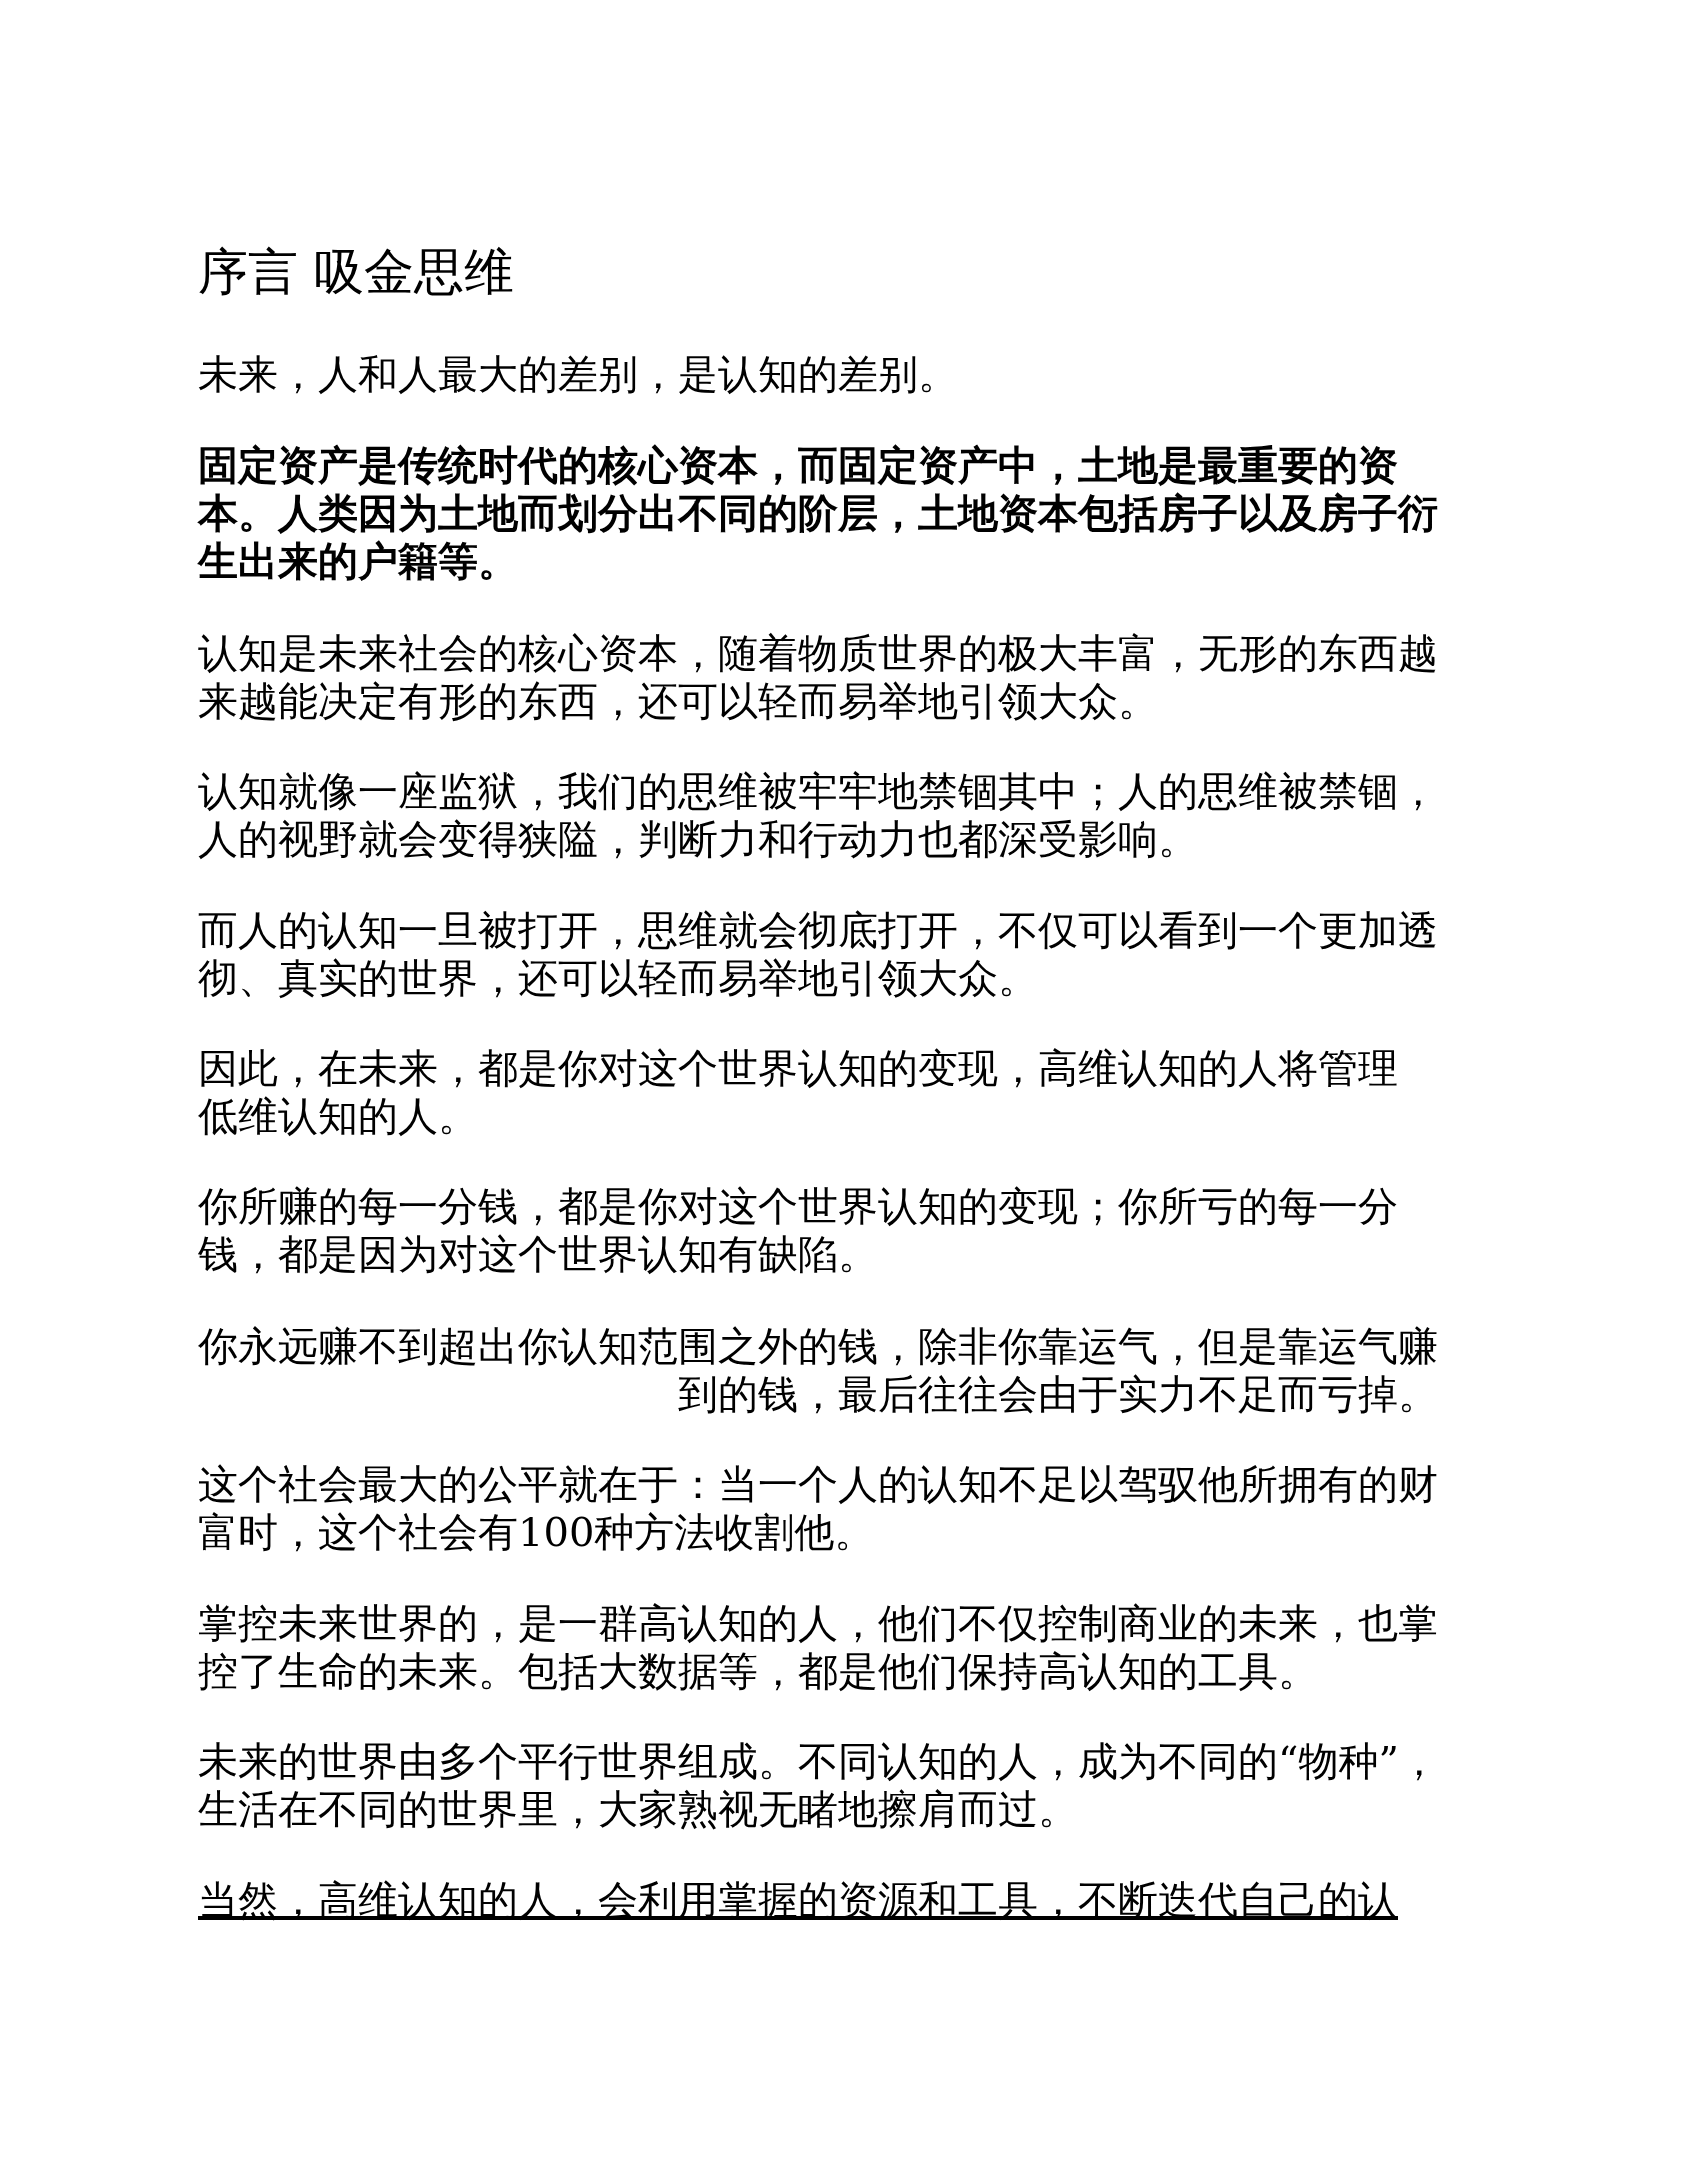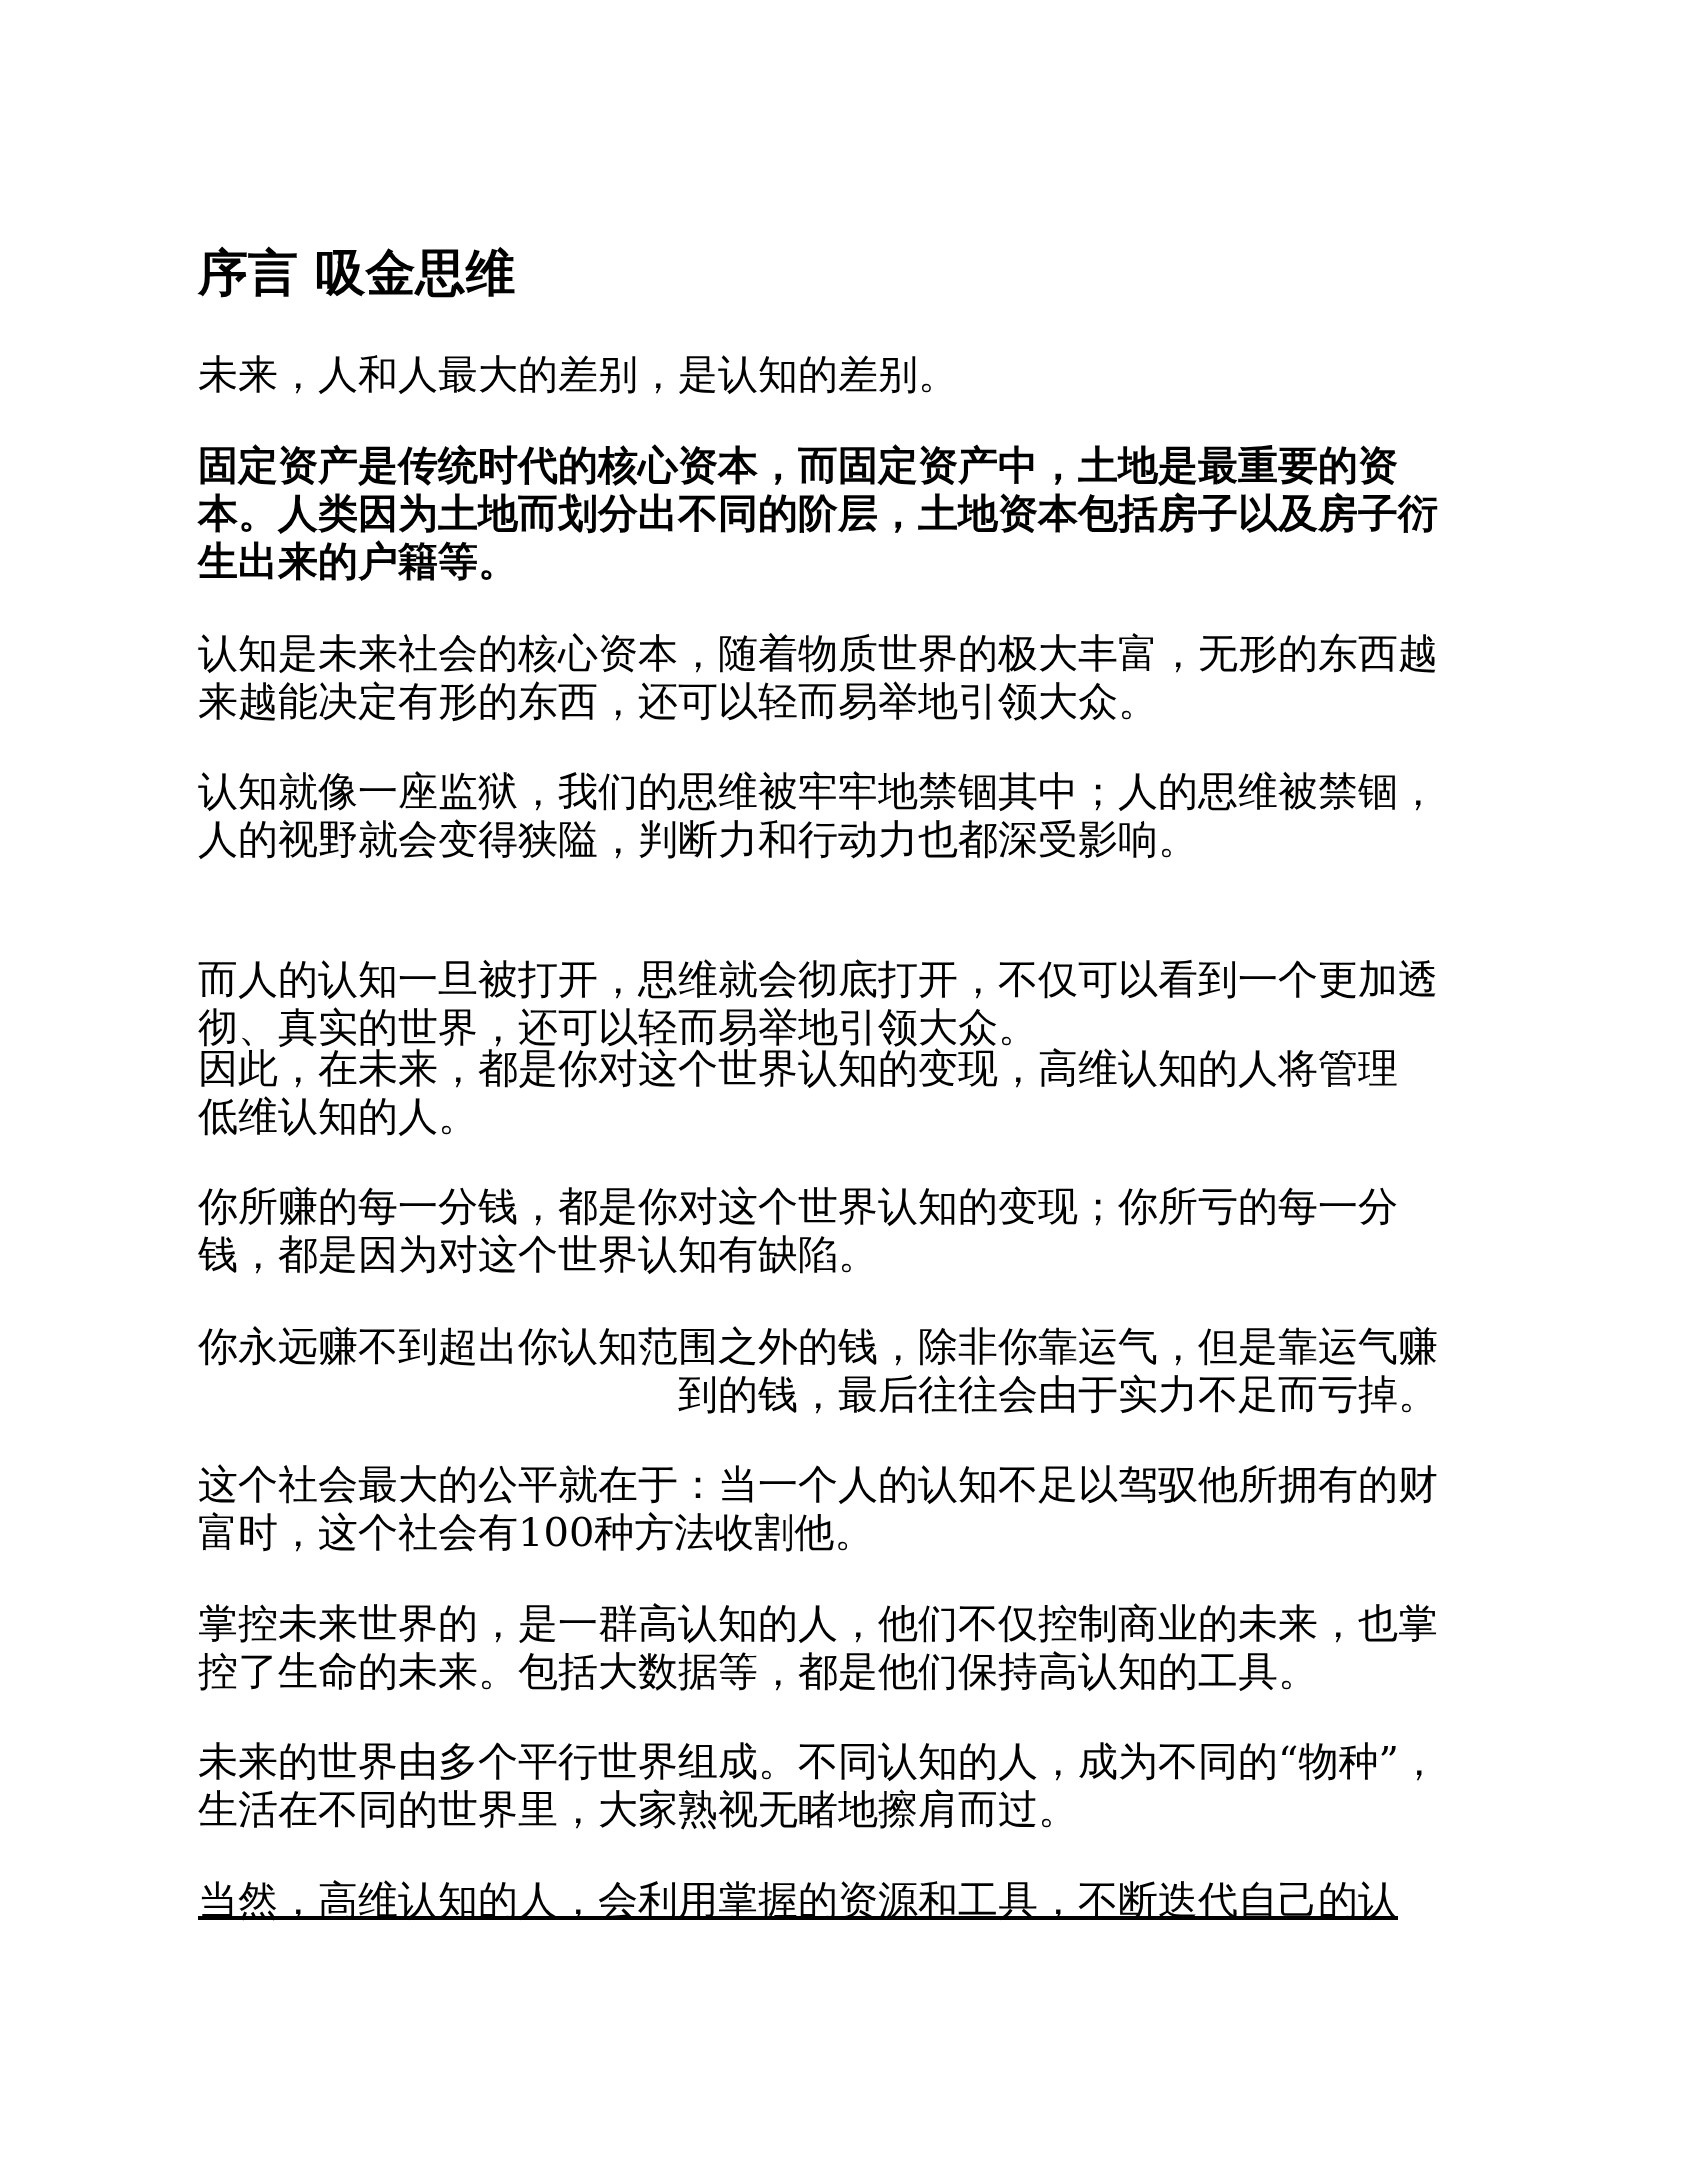--- a/index.html
+++ b/index.html
@@ -21,21 +21,21 @@
       top: 0;
       width: 1307px;
     }
     .title {
       position: absolute;
       left: 0;
       top: 240px;
       margin: 0;
       font-size: 50px;
       line-height: 65px;
-      font-weight: bold;
+      font-weight: normal;
       white-space: nowrap;
     }
     .para {
       position: absolute;
       left: 0;
       margin: 0;
       font-size: 40px;
       line-height: 48px;
       white-space: nowrap;
     }
@@ -59,21 +59,21 @@
         <span class="line">生出来的户籍等。</span>
       </p>
       <p class="para" style="top: 629px;">
         <span class="line">认知是未来社会的核心资本，随着物质世界的极大丰富，无形的东西越</span>
         <span class="line">来越能决定有形的东西，还可以轻而易举地引领大众。</span>
       </p>
       <p class="para" style="top: 767px;">
         <span class="line">认知就像一座监狱，我们的思维被牢牢地禁锢其中；人的思维被禁锢，</span>
         <span class="line">人的视野就会变得狭隘，判断力和行动力也都深受影响。</span>
       </p>
-      <p class="para" style="top: 955px;">
+      <p class="para" style="top: 906px;">
         <span class="line">而人的认知一旦被打开，思维就会彻底打开，不仅可以看到一个更加透</span>
         <span class="line">彻、真实的世界，还可以轻而易举地引领大众。</span>
       </p>
       <p class="para" style="top: 1044px;">
         <span class="line">因此，在未来，都是你对这个世界认知的变现，高维认知的人将管理</span>
         <span class="line">低维认知的人。</span>
       </p>
       <p class="para" style="top: 1183px; font-family: Liberation Serif, serif;">
         <span class="line">你所赚的每一分钱，都是你对这个世界认知的变现；你所亏的每一分</span>
         <span class="line">钱，都是因为对这个世界认知有缺陷。</span>

